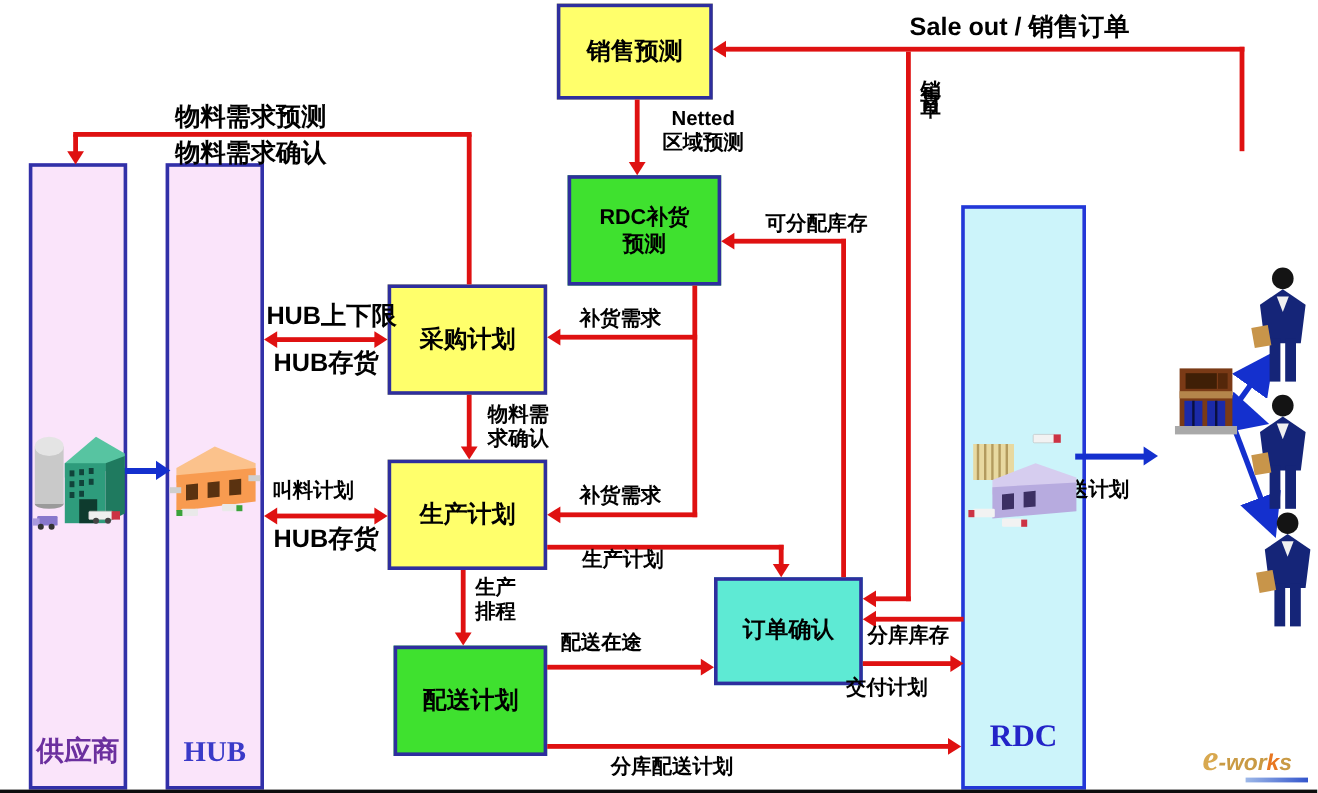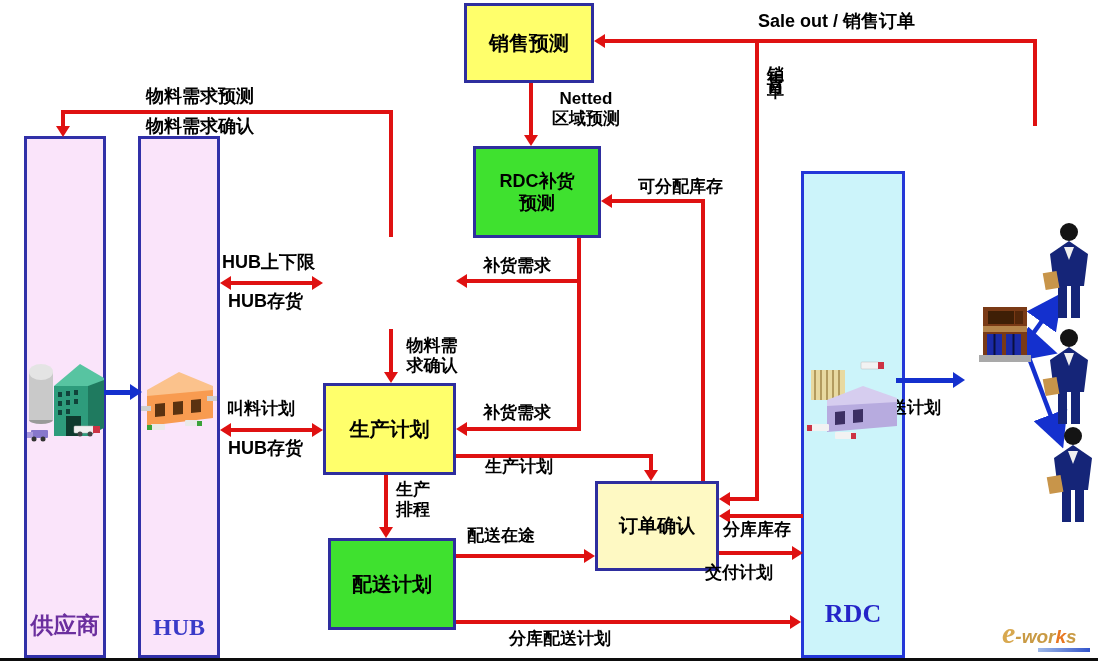--- a/index.html
+++ b/index.html
@@ -6,30 +6,30 @@
   .canvas{position:relative;width:1098px;height:661px;background:#ffffff;overflow:hidden;
           font-family:"Liberation Sans","DejaVu Sans",sans-serif;}
   .col{position:absolute;box-sizing:border-box;border:3px solid #3130a8;background:#fae4fa;}
   .col.cyan{background:#ccf4fa;border-color:#2337d8;}
   .col-label{position:absolute;left:0;right:0;text-align:center;font-weight:bold;}
   .box{position:absolute;box-sizing:border-box;border:3px solid #2e2e9e;display:flex;
        align-items:center;justify-content:center;text-align:center;font-weight:bold;
        font-size:20px;color:#000;line-height:1.25;}
   .box.yellow{background:#ffff6b;}
   .box.green{background:#3fe12f;}
-  .box.orange{background:#fef9c3;}
+  .box.orange{background:#5eead4;}
   .hl,.vl{position:absolute;background:#df1111;}
   .bl{position:absolute;background:#1430ce;}
   .ah{position:absolute;width:0;height:0;}
   .ah-l{border-top:7px solid transparent;border-bottom:7px solid transparent;border-right:11px solid #df1111;}
   .ah-r{border-top:7px solid transparent;border-bottom:7px solid transparent;border-left:11px solid #df1111;}
   .ah-d{border-left:7px solid transparent;border-right:7px solid transparent;border-top:11px solid #df1111;}
   .bah-r{border-top:8px solid transparent;border-bottom:8px solid transparent;border-left:12px solid #1430ce;}
   .lbl{position:absolute;font-weight:bold;font-size:17px;color:#000;white-space:nowrap;line-height:1.18;}
-  .lbl.big{font-size:18px;}
+  .lbl.big{font-size:21px;}
   .vert{writing-mode:vertical-rl;text-orientation:upright;letter-spacing:5px;}
   .ctr{text-align:center;white-space:normal;}
   .serif{font-family:"Liberation Serif","DejaVu Serif",serif;}
   .logo{position:absolute;font-style:italic;font-weight:bold;color:#c99a44;white-space:nowrap;}
   .logo .e{font-size:30px;color:#d8a84f;font-family:"Liberation Serif",serif;}
   .logo .t{font-size:19px;}
   .logo .k{color:#e87722;}
 </style>
 </head>
 <body>
@@ -47,20 +47,23 @@
   </div>
 
   <div class="box yellow" style="left:464px;top:3px;width:130px;height:80px;">
     <span>销售预测</span>
   </div>
   <div class="box green" style="left:473px;top:146px;width:128px;height:92px;font-size:18px;">
     <span>
       <span style="display:block;">RDC补货</span>
       <span style="display:block;">预测</span>
     </span>
+  </div>
+  <div class="box yellow" style="left:323px;top:237px;width:133px;height:92px;">
+    <span>采购计划</span>
   </div>
   <div class="box yellow" style="left:323px;top:383px;width:133px;height:92px;">
     <span>生产计划</span>
   </div>
   <div class="box green" style="left:328px;top:538px;width:128px;height:92px;">
     <span>配送计划</span>
   </div>
   <div class="box orange" style="left:595px;top:481px;width:124px;height:90px;font-size:19px;">
     <span>订单确认</span>
   </div>

